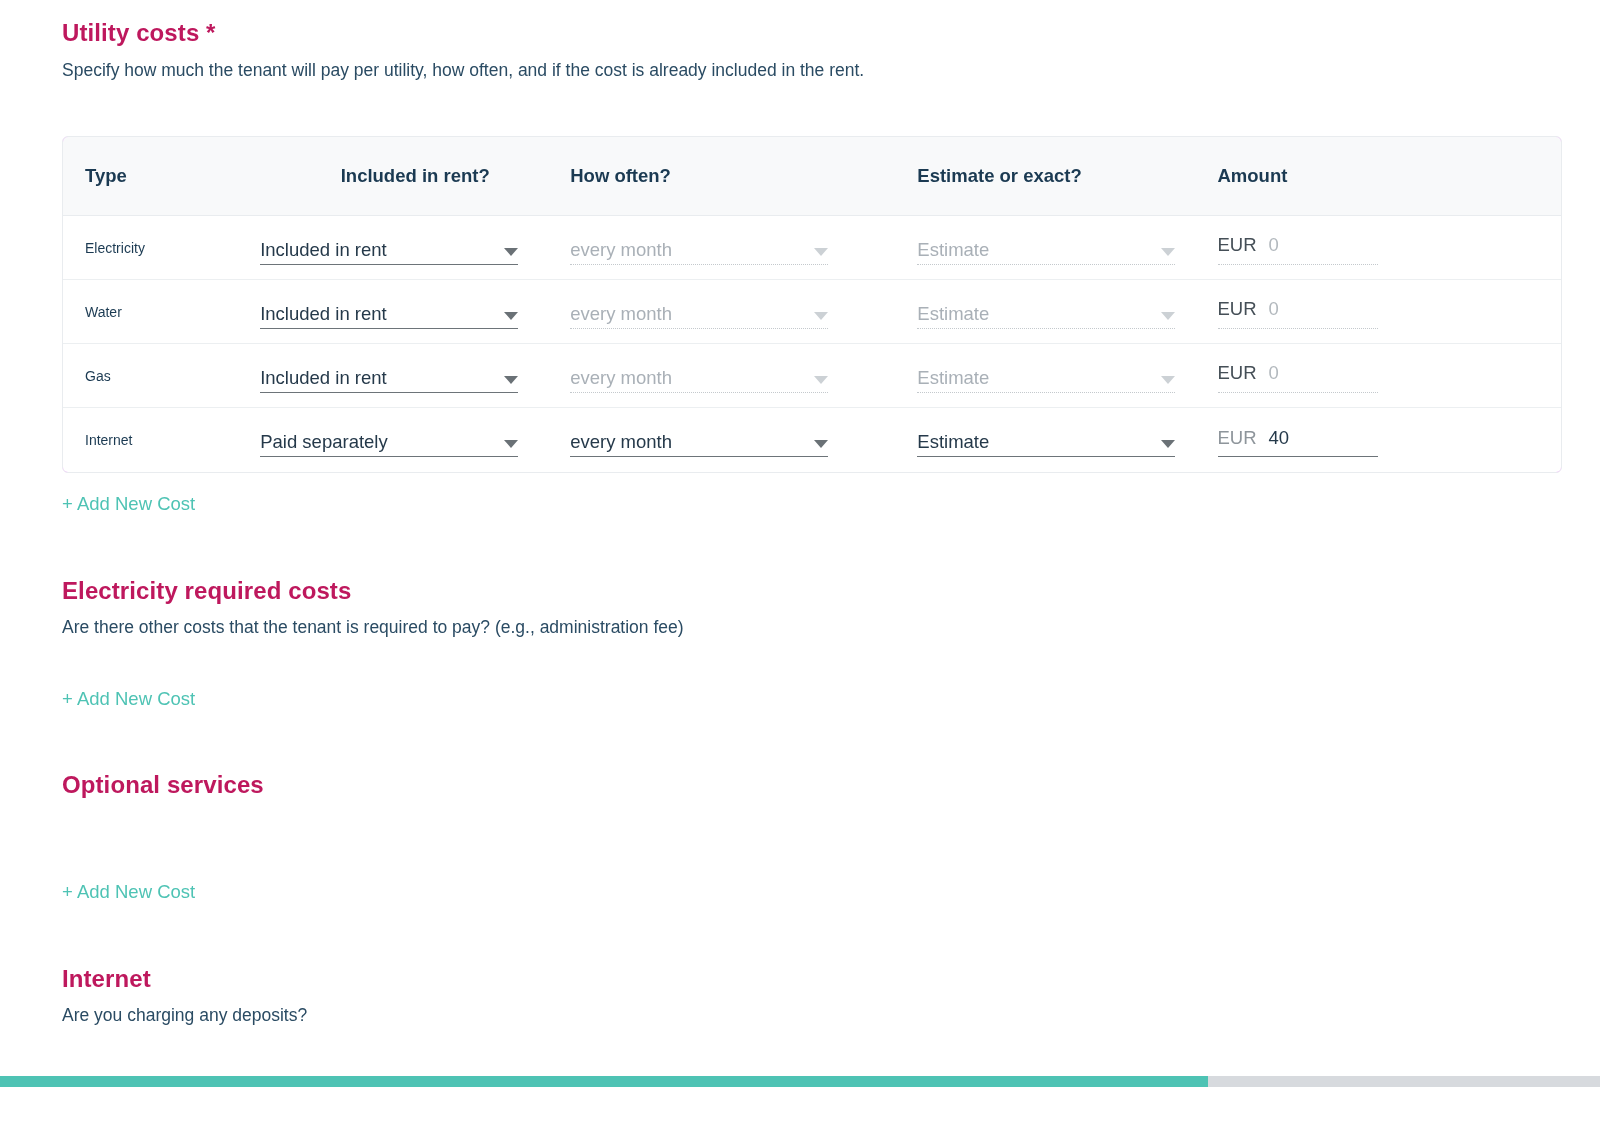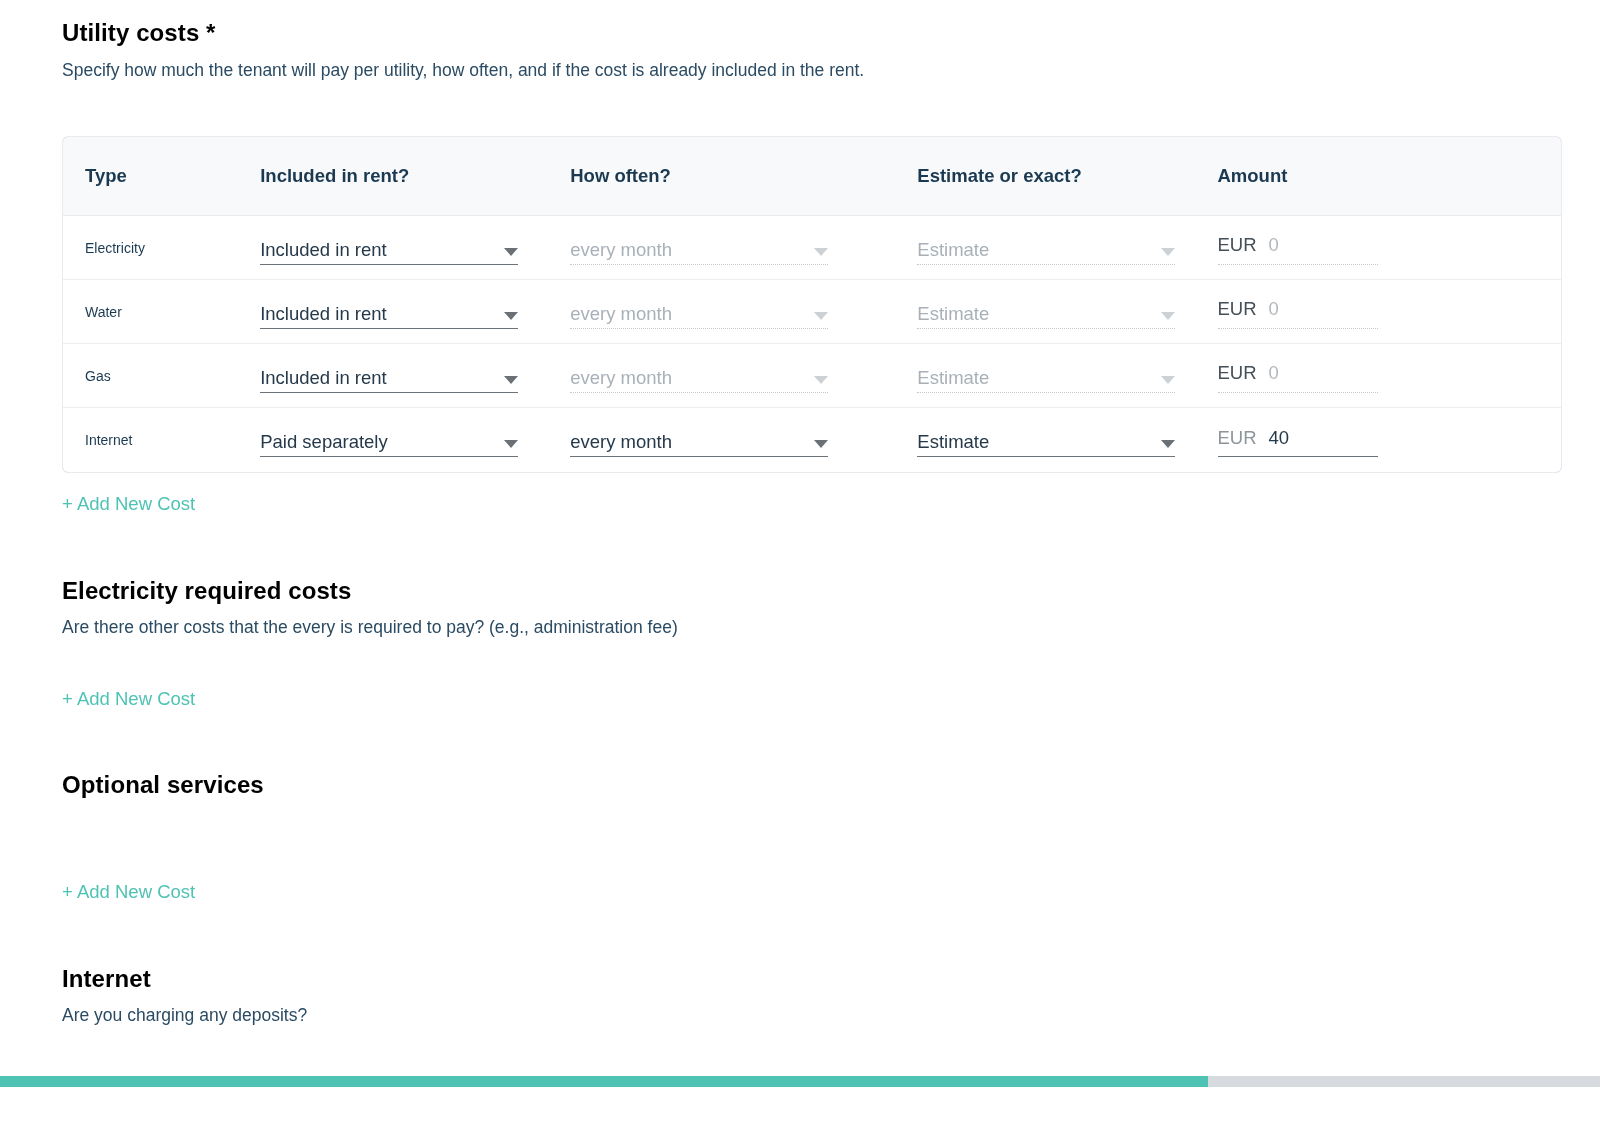--- a/index.html
+++ b/index.html
@@ -17,21 +17,21 @@
     position: relative;
     width: 1600px;
     height: 1121px;
     background: #ffffff;
   }
 
   
   .section-title {
     font-size: 24px;
     font-weight: 700;
-    color: #000000;
+    color: #be185d;
     letter-spacing: 0.1px;
     margin: 0;
     line-height: 1.25;
   }
   .section-sub {
     font-size: 17.5px;
     font-weight: 400;
     color: #2a4b63;
     line-height: 1.45;
     margin: 0;
@@ -68,21 +68,21 @@
     display: flex;
     align-items: center;
     height: 64px;
     border-bottom: 1px solid #eceff1;
     background: #ffffff;
   }
   .table-row:last-child { border-bottom: none; }
 
   
   .c-type    { width: 200px; padding-left: 22px; }
-  .c-incl    { width: 315px; }
+  .c-incl    { width: 315px; text-align: center; }
   .c-often   { width: 311px; }
   .c-est     { width: 305px; margin-left: 41px; }
   .c-amt     { width: 349px; }
 
   .cell-text {
     font-size: 14px;
     color: #1b3a52;
     white-space: nowrap;
   }
 
@@ -329,21 +329,21 @@
         </div>
       </div>
     </div>
 
   </div>
 
   <a id="utility-add" class="add-link">+ Add New Cost</a>
 
   <div id="additional-block">
     <h2 class="section-title">Electricity required costs</h2>
-    <p class="section-sub">Are there other costs that the every is required to pay? (e.g., administration fee)</p>
+    <p class="section-sub">Are there other costs that the tenant is required to pay? (e.g., administration fee)</p>
   </div>
   <a id="additional-add" class="add-link">+ Add New Cost</a>
 
   <div id="optional-block">
     <h2 class="section-title">Optional services</h2>
   </div>
   <a id="optional-add" class="add-link">+ Add New Cost</a>
 
   <div id="deposits-block">
     <h2 class="section-title">Internet</h2>

